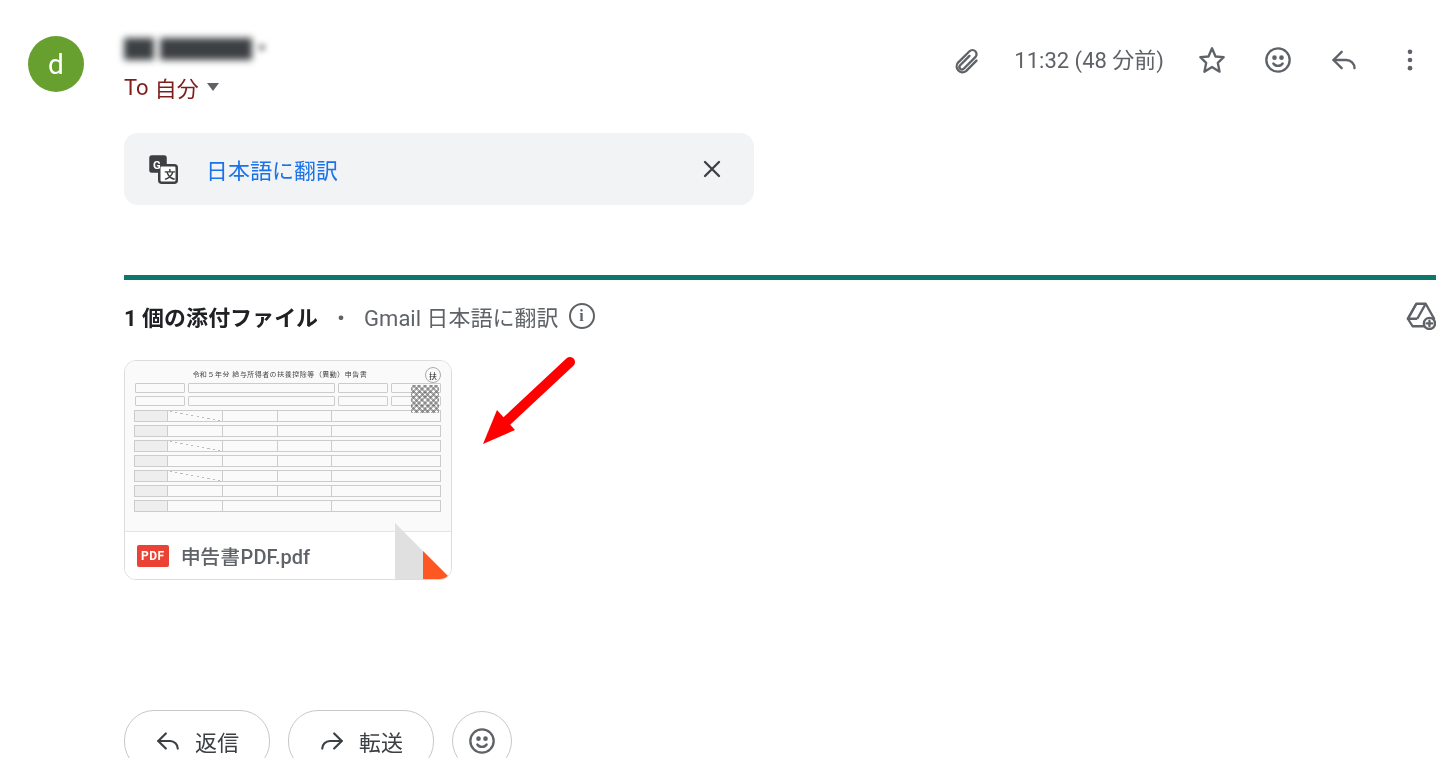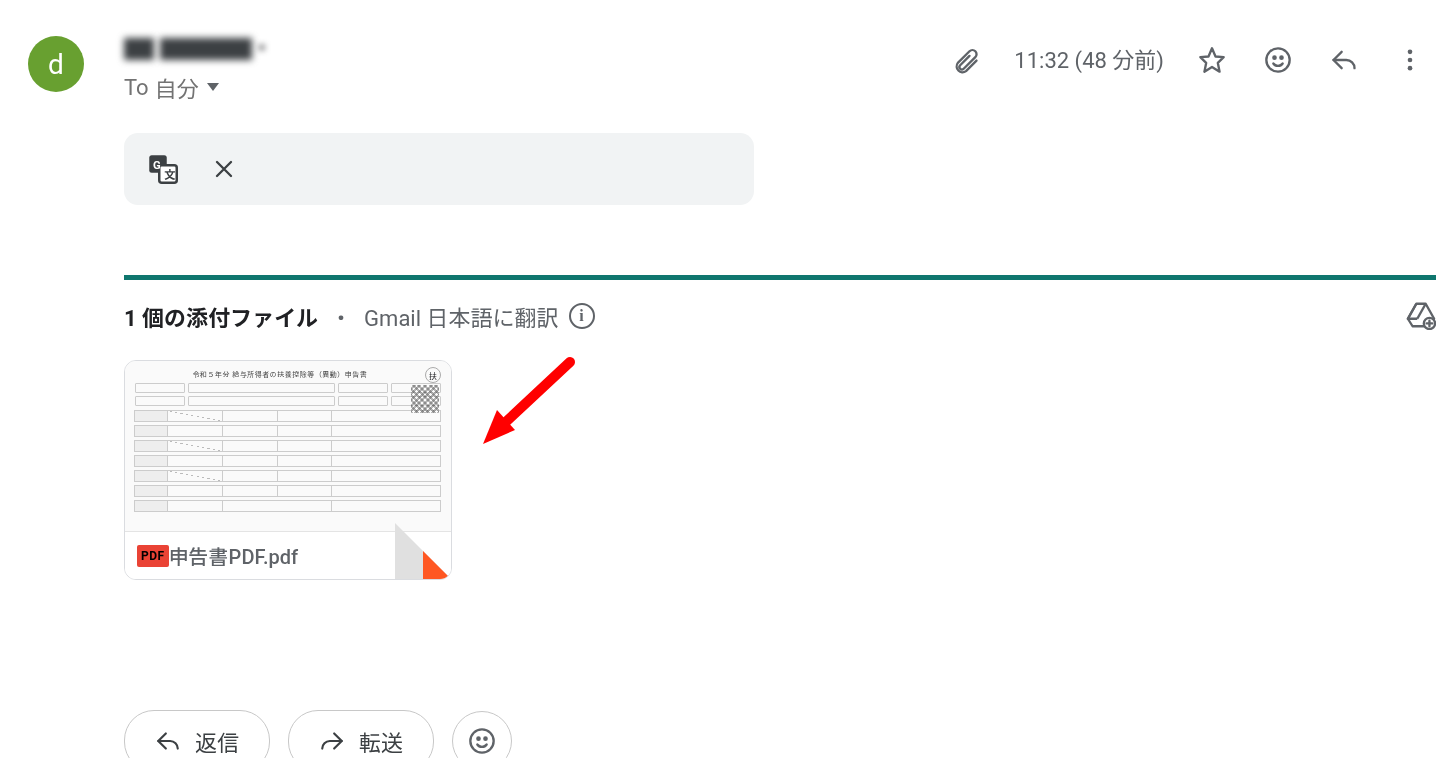--- a/index.html
+++ b/index.html
@@ -36,21 +36,21 @@
     display: flex; align-items: center; gap: 6px;
     font-size: 22px; font-weight: 500; letter-spacing: .3px;
   }
   .sender .redact {
     display: inline-block; height: 22px; background: #3c4043;
     filter: blur(3.5px);
   }
   .to-line {
     margin-top: 10px;
     font-size: 22px;
-    color: #737373;
+    color: #7f1d1d;
     display: flex; align-items: center; gap: 6px;
   }
   .drop-caret {
     width: 0; height: 0;
     border-left: 6px solid transparent;
     border-right: 6px solid transparent;
     border-top: 8px solid #5f6368;
     margin-left: 2px;
   }
 
@@ -171,23 +171,24 @@
 
   .attachment-card .footer {
     position: absolute; left: 0; right: 0; bottom: 0; height: 48px;
     background: #fff; border-top: 1px solid #e4e4e4;
     display: flex; align-items: center;
     padding: 0 12px;
     font-size: 20px; color: #5f6368; font-weight: 500;
     overflow: hidden;
   }
   .attachment-card .pdf-badge {
-    background: #ea4335; color: #000000;
+    background: #ea4335; color: #ffffff;
     font-size: 12px; font-weight: 700; letter-spacing: .5px;
     padding: 4px 4px; border-radius: 2px;
+    margin-right: 12px;
   }
   .attachment-card .corner {
     position: absolute; right: 0; bottom: 0;
     width: 0; height: 0;
     border-left: 56px solid #e0e0e0;
     border-top: 56px solid transparent;
   }
   .attachment-card .corner::after {
     content: "";
     position: absolute; right: 0; bottom: 0;
@@ -289,20 +290,21 @@
 <div class="indent">
   <div class="translate-bar">
     <span class="gt-icon">
       <svg viewBox="0 0 24 24">
           <rect x="1" y="1" width="14" height="14" rx="2" fill="#3c4043"></rect>
           <rect x="9" y="9" width="14" height="14" rx="2" fill="#fff" stroke="#3c4043" stroke-width="2"></rect>
           <text x="4" y="12" font-size="9" fill="#fff" font-weight="bold">G</text>
           <text x="13" y="20" font-size="9" fill="#3c4043" font-weight="bold">文</text>
         </svg>
     </span>
+    <span class="label">日本語に翻訳</span>
     <span class="icon-btn close">
       <svg viewBox="0 0 24 24" stroke="#3c4043" stroke-width="2" stroke-linecap="round">
           <path d="M6 6l12 12M18 6L6 18"></path>
         </svg>
     </span>
   </div>
 </div>
 
 <div class="attach-divider">
   <div class="attach-header">

